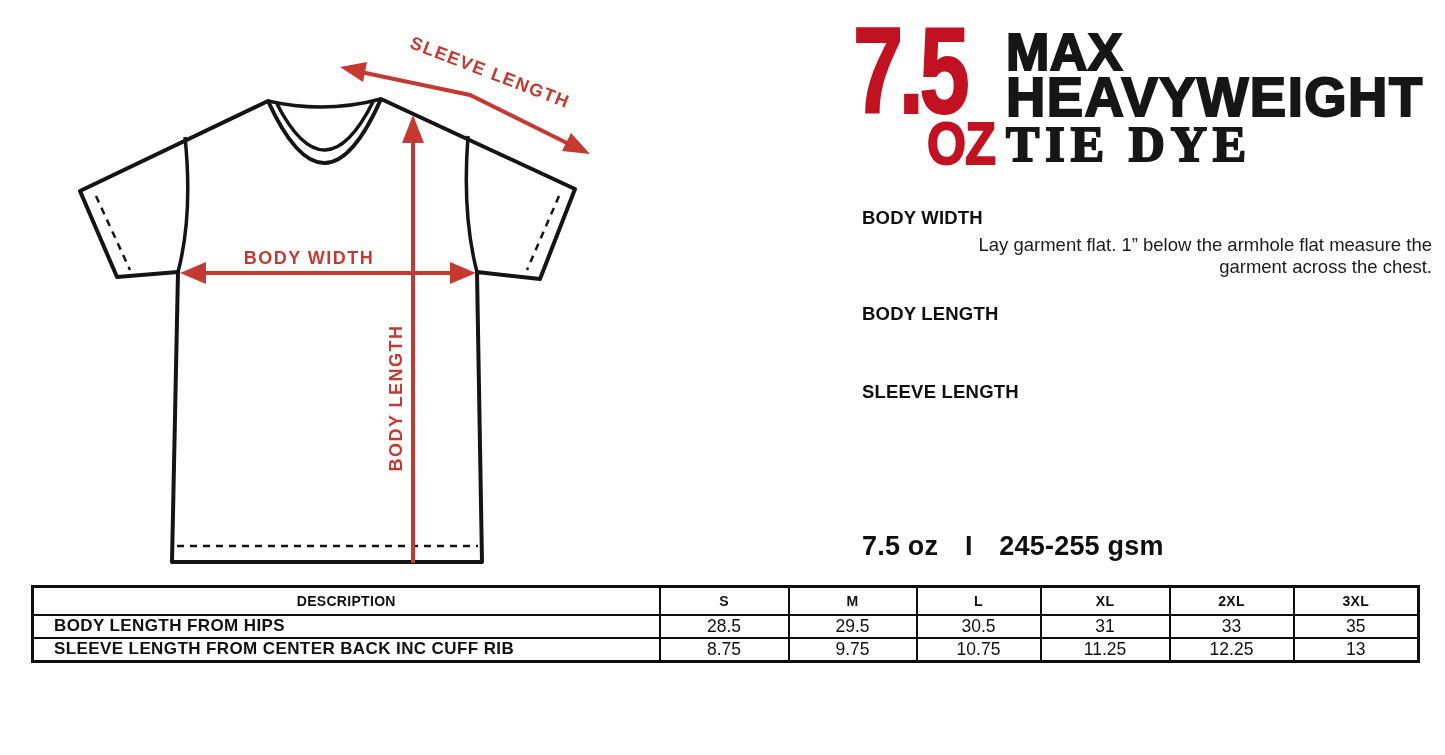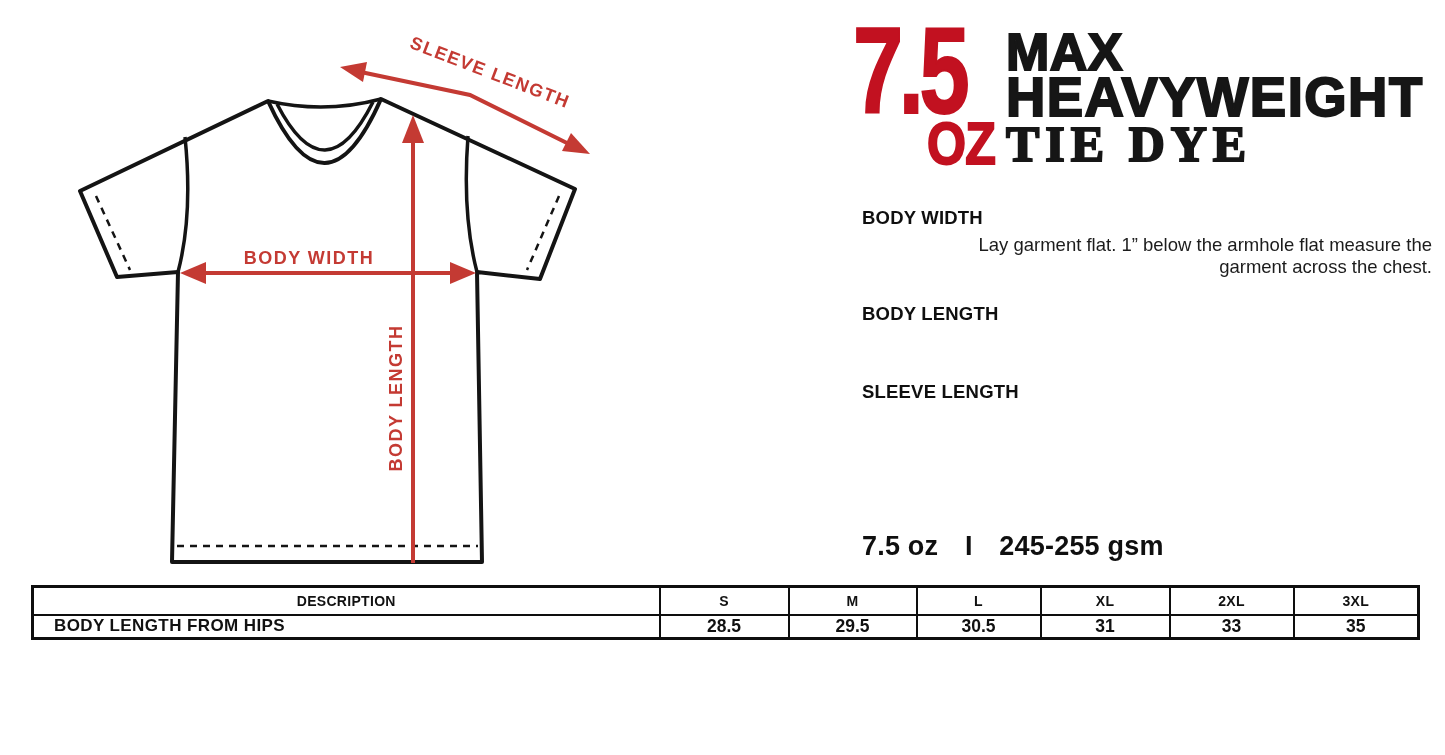--- a/index.html
+++ b/index.html
@@ -68,21 +68,20 @@
   .size-table {
     position: absolute; left: 31px; top: 585px;
     width: 1386px;
     border-collapse: collapse;
     table-layout: fixed;
   }
   .size-table td, .size-table th {
     border: 2px solid #0e0e0e;
     padding: 0;
     overflow: hidden;
-    font-weight: bold;
   }
   .size-table { border: 3px solid #0e0e0e; }
   .size-table tr.hdr td { height: 28px; font-size: 14px; font-weight: bold; text-align: center; letter-spacing: 0.3px; }
   .size-table tr.row td { height: 18px; font-size: 17.5px; text-align: center; }
   .size-table tr.row td.lbl {
     text-align: left; padding-left: 20px;
     font-weight: bold; font-size: 17px; letter-spacing: 0.4px;
   }
 </style>
 </head>
@@ -175,14 +174,23 @@
     </tr>
     <tr class="row">
       <td class="lbl">BODY LENGTH FROM HIPS</td>
       <td>28.5</td>
       <td>29.5</td>
       <td>30.5</td>
       <td>31</td>
       <td>33</td>
       <td>35</td>
     </tr>
+    <tr class="row">
+      <td class="lbl">SLEEVE LENGTH FROM CENTER BACK INC CUFF RIB</td>
+      <td>8.75</td>
+      <td>9.75</td>
+      <td>10.75</td>
+      <td>11.25</td>
+      <td>12.25</td>
+      <td>13</td>
+    </tr>
   </tbody>
 </table>
 
 </body></html>

